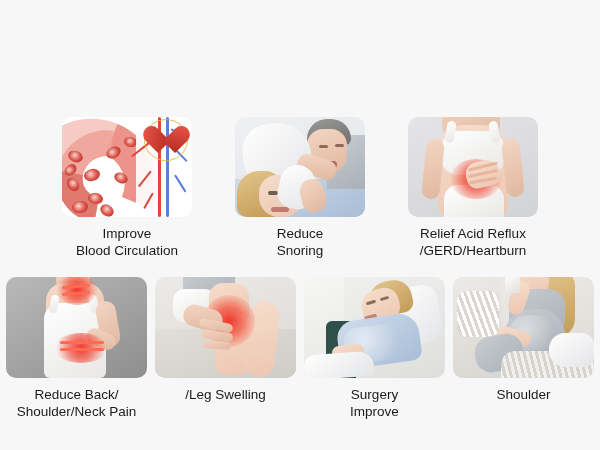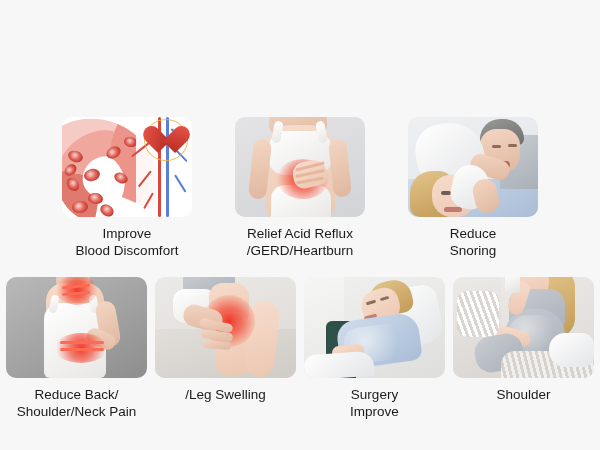--- a/index.html
+++ b/index.html
@@ -212,43 +212,21 @@
         <div class="vein red" style="left:88px; top:54px;width:2px;  height:20px; transform:rotate(38deg);"></div>
         <div class="vein red" style="left:90px; top:76px;width:2px;  height:18px; transform:rotate(30deg);"></div>
         <div class="vein blue" style="left:110px;top:30px;width:2px;  height:20px; transform:rotate(-44deg);"></div>
         <div class="vein blue" style="left:112px;top:58px;width:2px;  height:20px; transform:rotate(-32deg);"></div>
         <div class="vein blue" style="left:108px;top:12px;width:2px;  height:16px; transform:rotate(-58deg);"></div>
         <div class="heart-ring"></div>
         <div class="heart"></div>
       </div>
       <div class="caption">
         <span class="cap-line">Improve</span>
-        <span class="cap-line">Blood Discomfort</span>
-      </div>
-    </div>
-
-    <div class="card">
-      <div class="thumb art-reflux">
-        <div class="shape skin" style="left:34px;top:-16px;width:58px;height:40px;border-radius:50% 50% 40% 40%;"></div>
-        <div class="shape skin-light" style="left:30px;top:8px;width:70px;height:94px;border-radius:26px 26px 14px 14px;"></div>
-        <div class="shape cloth-white" style="left:34px;top:14px;width:62px;height:44px;border-radius:16px 16px 30% 30%;"></div>
-        <div class="shape cloth-white" style="left:38px;top:4px;width:9px;height:22px;border-radius:5px;transform:rotate(10deg);"></div>
-        <div class="shape cloth-white" style="left:82px;top:4px;width:9px;height:22px;border-radius:5px;transform:rotate(-10deg);"></div>
-        <div class="shape cloth-white" style="left:36px;top:68px;width:60px;height:34px;border-radius:14px 14px 0 0;"></div>
-        <div class="shape skin" style="left:16px;top:22px;width:18px;height:60px;border-radius:10px;transform:rotate(6deg);"></div>
-        <div class="shape skin" style="left:96px;top:22px;width:18px;height:58px;border-radius:10px;transform:rotate(-6deg);"></div>
-        <div class="pain-glow" style="left:42px;top:42px;width:52px;height:40px;"></div>
-        <div class="shape skin-light" style="left:58px;top:44px;width:34px;height:26px;border-radius:12px 14px 10px 10px;transform:rotate(-12deg);"></div>
-        <div class="shape" style="left:60px;top:48px;width:30px;height:3px;border-radius:2px;background:#e7b69d;transform:rotate(-14deg);"></div>
-        <div class="shape" style="left:60px;top:55px;width:30px;height:3px;border-radius:2px;background:#e7b69d;transform:rotate(-12deg);"></div>
-        <div class="shape" style="left:61px;top:62px;width:28px;height:3px;border-radius:2px;background:#e7b69d;transform:rotate(-10deg);"></div>
-      </div>
-      <div class="caption">
-        <span class="cap-line">Relief Acid Reflux</span>
-        <span class="cap-line">/GERD/Heartburn</span>
+        <span class="cap-line">Blood Circulation</span>
       </div>
     </div>
 
     <div class="card">
       <div class="thumb art-snore">
         <div class="shape cloth-blue" style="left:0;top:62px;width:130px;height:38px;"></div>
         <div class="shape cloth-grey" style="left:92px;top:18px;width:38px;height:54px;border-radius:12px 0 0 0;"></div>
         <div class="shape hair-grey" style="left:72px;top:2px;width:44px;height:26px;border-radius:20px 20px 6px 6px;"></div>
         <div class="shape skin" style="left:72px;top:12px;width:40px;height:44px;border-radius:16px 16px 18px 18px;"></div>
         <div class="shape" style="left:84px;top:28px;width:9px;height:3px;border-radius:2px;background:#8d6b58;"></div>
@@ -263,20 +241,42 @@
         <div class="shape" style="left:36px;top:90px;width:18px;height:5px;border-radius:4px;background:#c07a72;"></div>
         <div class="shape pillow" style="left:44px;top:48px;width:36px;height:44px;border-radius:18px 20px 16px 16px;transform:rotate(12deg);"></div>
         <div class="shape skin" style="left:66px;top:62px;width:24px;height:34px;border-radius:12px;transform:rotate(-14deg);"></div>
       </div>
       <div class="caption">
         <span class="cap-line">Reduce</span>
         <span class="cap-line">Snoring</span>
       </div>
     </div>
 
+    <div class="card">
+      <div class="thumb art-reflux">
+        <div class="shape skin" style="left:34px;top:-16px;width:58px;height:40px;border-radius:50% 50% 40% 40%;"></div>
+        <div class="shape skin-light" style="left:30px;top:8px;width:70px;height:94px;border-radius:26px 26px 14px 14px;"></div>
+        <div class="shape cloth-white" style="left:34px;top:14px;width:62px;height:44px;border-radius:16px 16px 30% 30%;"></div>
+        <div class="shape cloth-white" style="left:38px;top:4px;width:9px;height:22px;border-radius:5px;transform:rotate(10deg);"></div>
+        <div class="shape cloth-white" style="left:82px;top:4px;width:9px;height:22px;border-radius:5px;transform:rotate(-10deg);"></div>
+        <div class="shape cloth-white" style="left:36px;top:68px;width:60px;height:34px;border-radius:14px 14px 0 0;"></div>
+        <div class="shape skin" style="left:16px;top:22px;width:18px;height:60px;border-radius:10px;transform:rotate(6deg);"></div>
+        <div class="shape skin" style="left:96px;top:22px;width:18px;height:58px;border-radius:10px;transform:rotate(-6deg);"></div>
+        <div class="pain-glow" style="left:42px;top:42px;width:52px;height:40px;"></div>
+        <div class="shape skin-light" style="left:58px;top:44px;width:34px;height:26px;border-radius:12px 14px 10px 10px;transform:rotate(-12deg);"></div>
+        <div class="shape" style="left:60px;top:48px;width:30px;height:3px;border-radius:2px;background:#e7b69d;transform:rotate(-14deg);"></div>
+        <div class="shape" style="left:60px;top:55px;width:30px;height:3px;border-radius:2px;background:#e7b69d;transform:rotate(-12deg);"></div>
+        <div class="shape" style="left:61px;top:62px;width:28px;height:3px;border-radius:2px;background:#e7b69d;transform:rotate(-10deg);"></div>
+      </div>
+      <div class="caption">
+        <span class="cap-line">Relief Acid Reflux</span>
+        <span class="cap-line">/GERD/Heartburn</span>
+      </div>
+    </div>
+
   </div>
 
   <div class="row row-2">
 
     <div class="card">
       <div class="thumb art-back">
         <div class="shape skin" style="left:50px;top:-10px;width:34px;height:26px;border-radius:14px;"></div>
         <div class="shape skin-light" style="left:40px;top:6px;width:58px;height:36px;border-radius:18px 18px 10px 10px;"></div>
         <div class="shape cloth-white" style="left:38px;top:26px;width:62px;height:75px;border-radius:16px 16px 6px 6px;"></div>
         <div class="shape cloth-white" style="left:44px;top:18px;width:8px;height:18px;border-radius:4px;transform:rotate(12deg);"></div>

